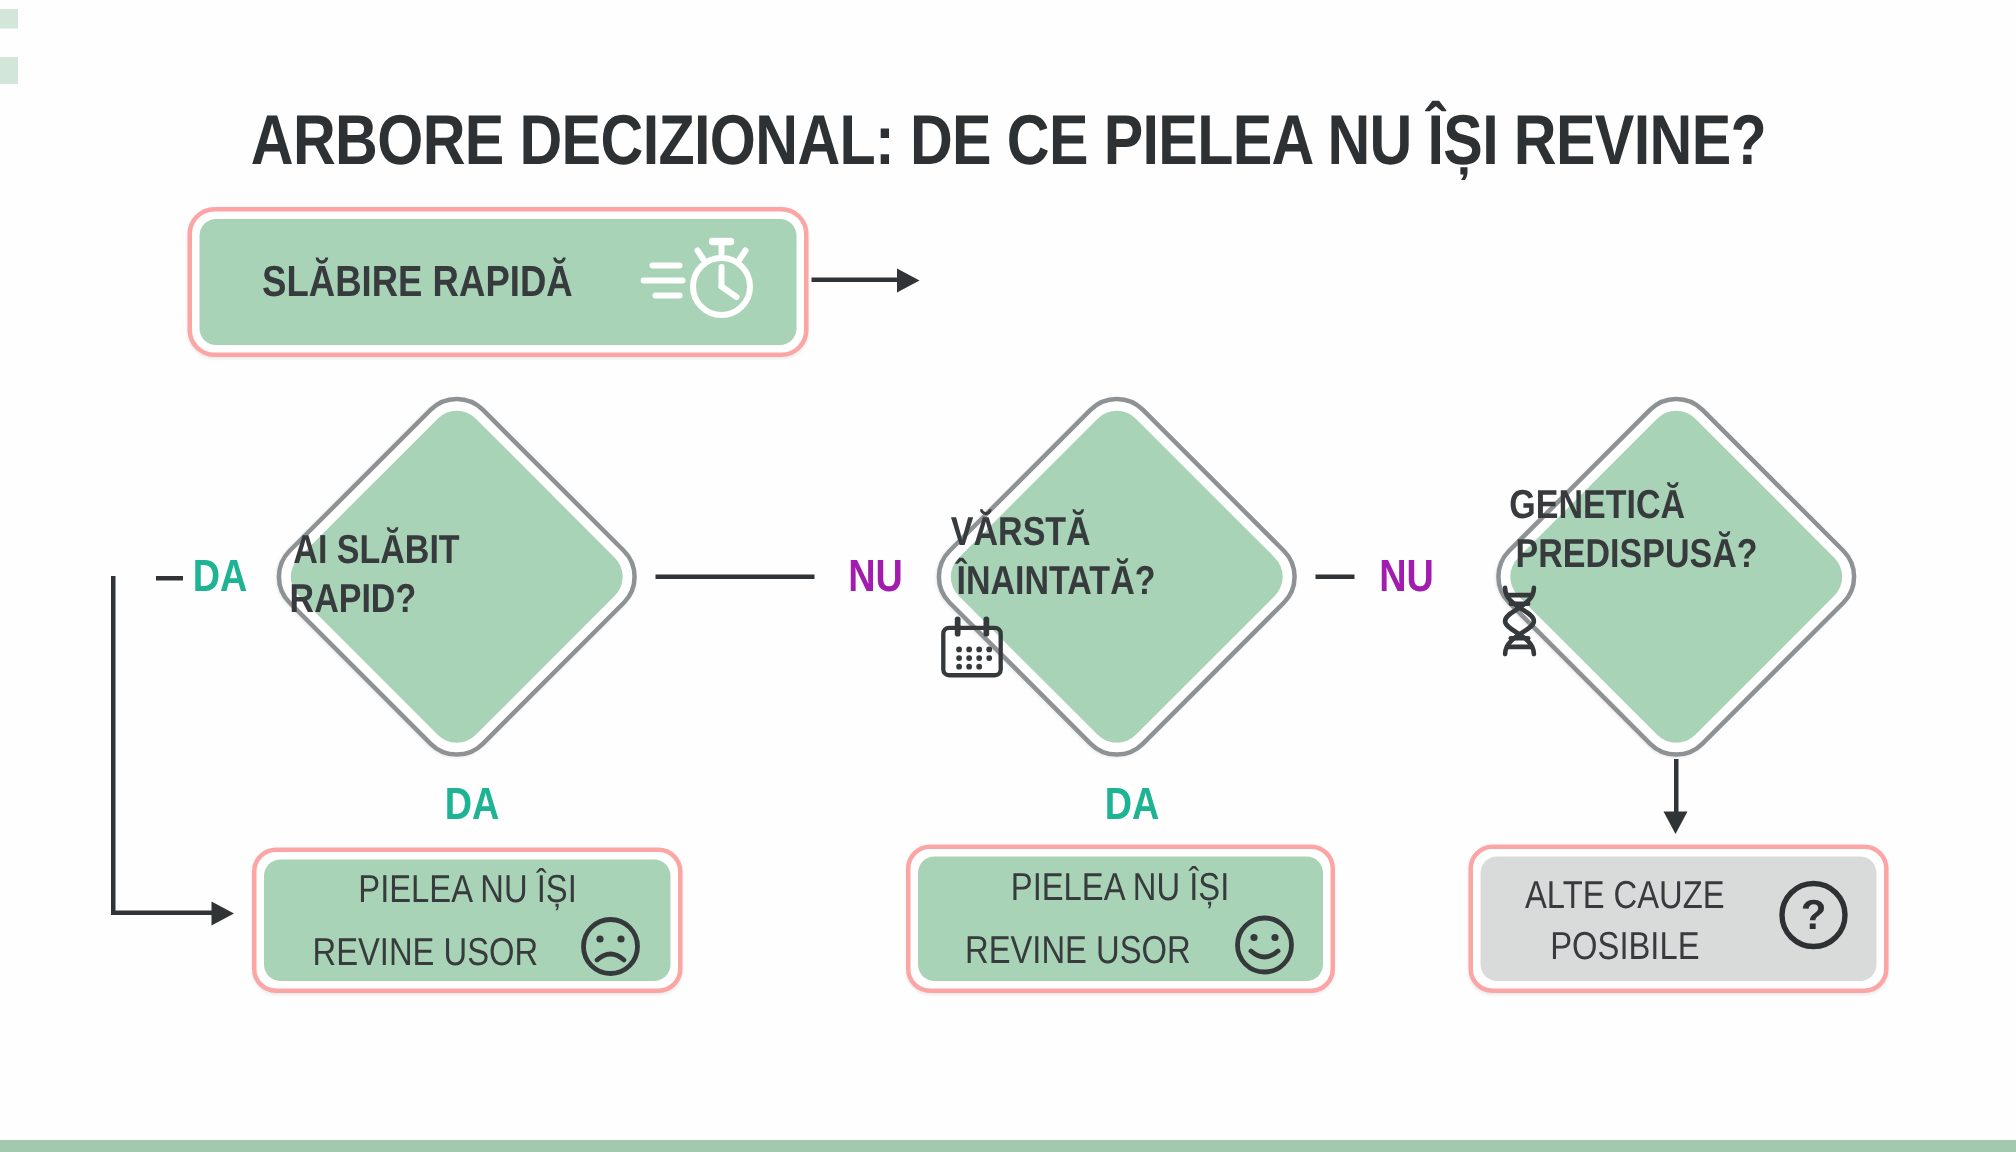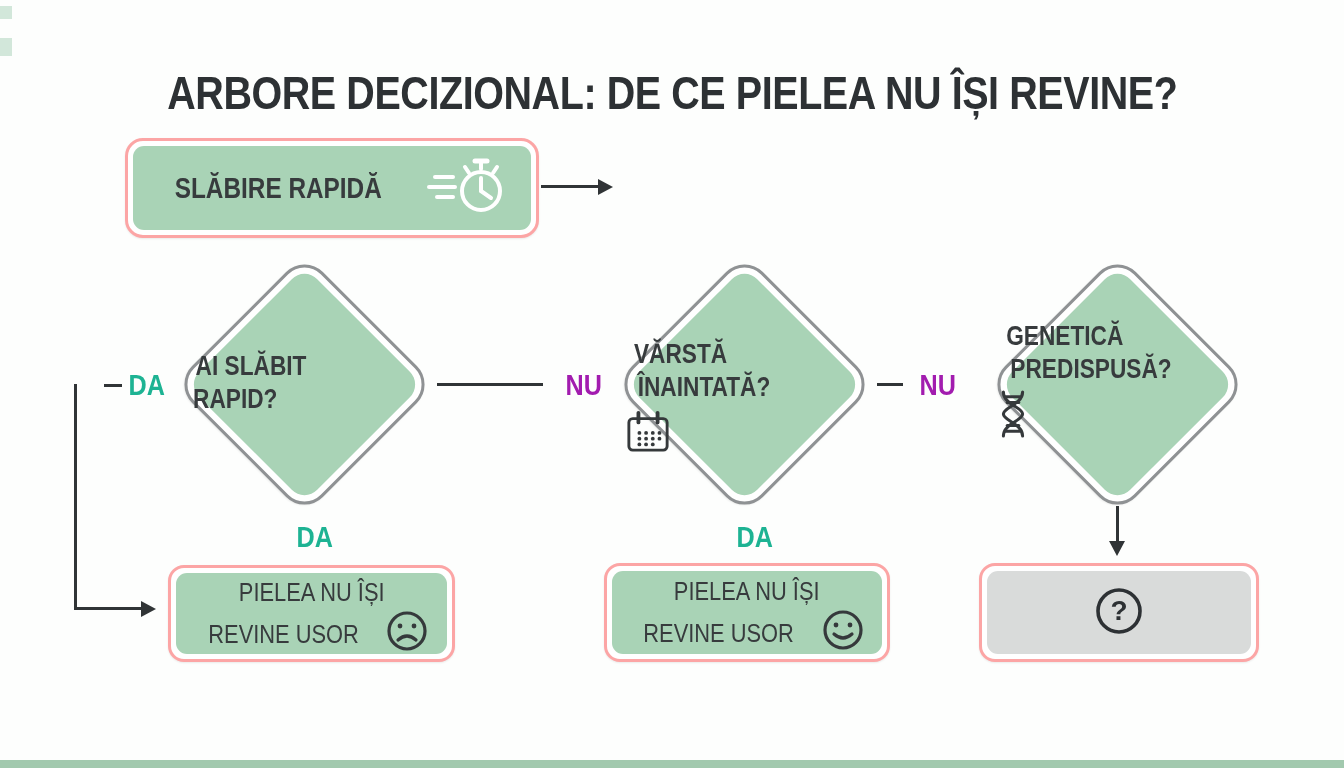--- a/index.html
+++ b/index.html
@@ -180,20 +180,24 @@
         <circle cx="15" cy="17" r="2.4" fill="#35393b" stroke="none"></circle>
         <circle cx="29" cy="17" r="2.4" fill="#35393b" stroke="none"></circle>
         <path d="M13,26 Q22,34 31,26"></path>
       </svg></span>
     </div>
   </div>
 </div>
 
 <div class="abs node-box" style="left:979px;top:563px;width:280px;height:99px;border-radius:16px;">
   <div class="node-fill gray" style="gap:22px;">
+    <div class="res-lines">
+      <span class="cx">ALTE CAUZE</span><br>
+      <span class="cx">POSIBILE</span>
+    </div>
     <span>
       <svg width="50" height="50" viewBox="0 0 50 50">
         <circle cx="25" cy="25" r="21" fill="none" stroke="#2d3134" stroke-width="3.6"></circle>
         <text x="25" y="34" text-anchor="middle" font-family="Liberation Sans, sans-serif" font-size="28" font-weight="bold" fill="#2d3134">?</text>
       </svg>
     </span>
   </div>
 </div>
 
 <div class="abs footer-bar"></div>

